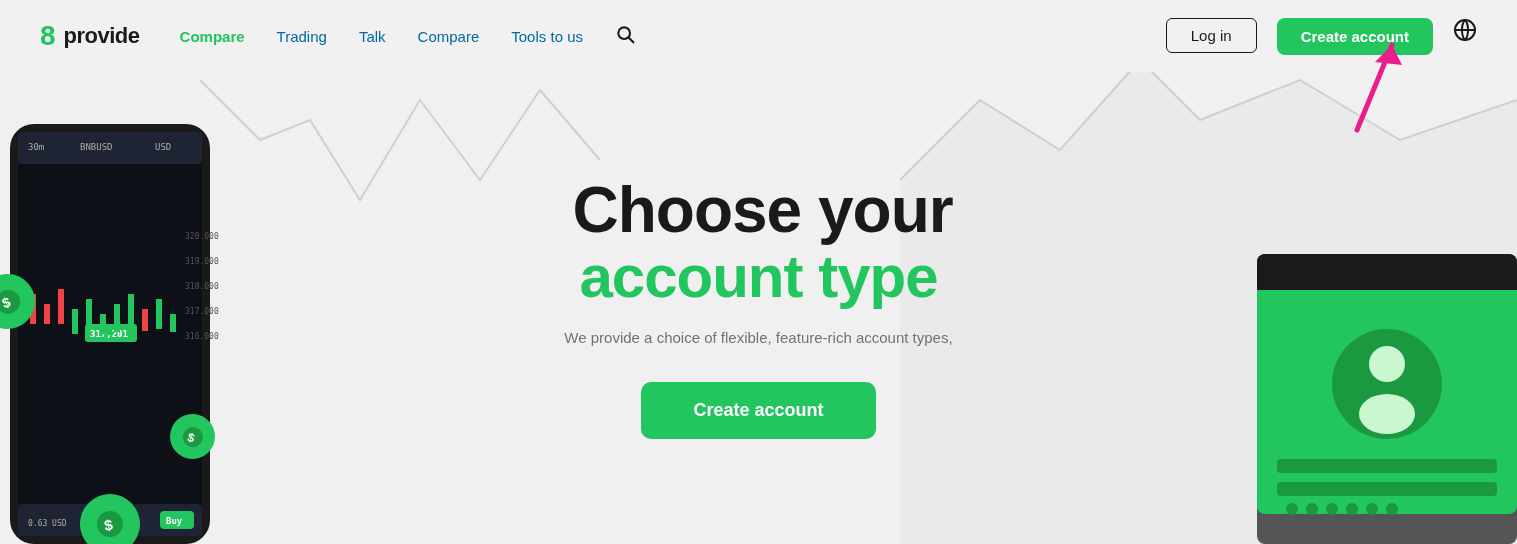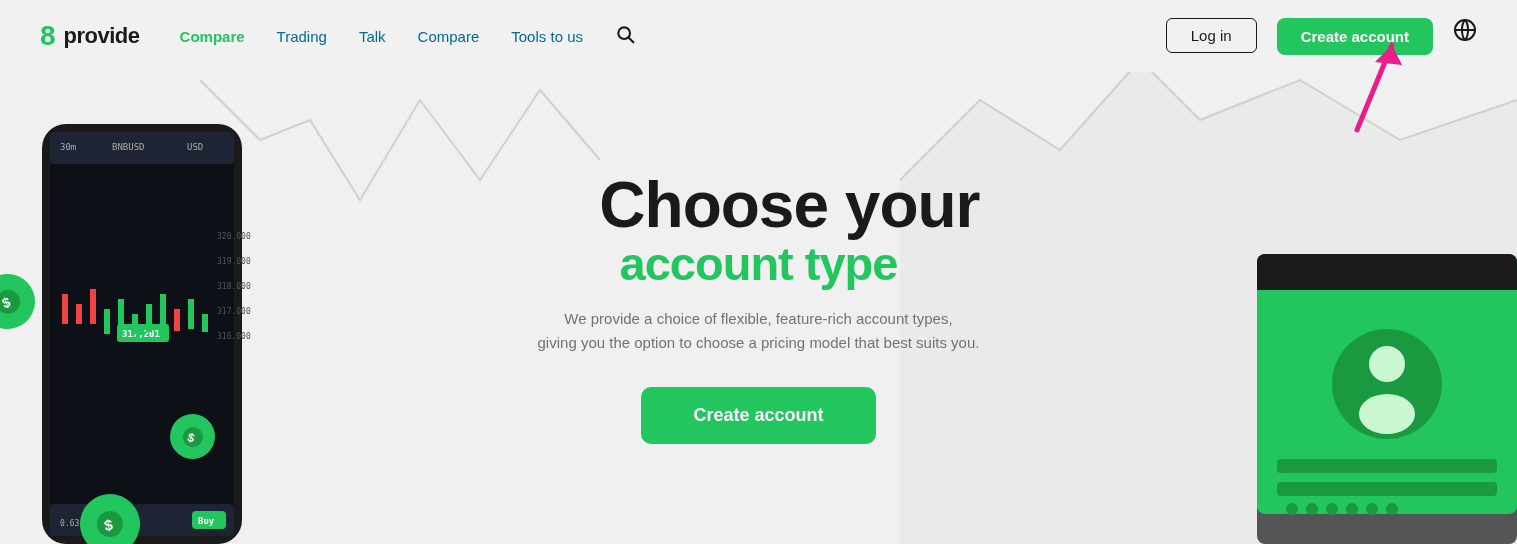--- a/index.html
+++ b/index.html
@@ -145,21 +145,21 @@
     .hero-title-dark {
       font-size: 64px;
       font-weight: 900;
       color: #1a1a1a;
       line-height: 1.05;
       letter-spacing: -1px;
       text-align: right;
     }
 
     .hero-title-green {
-      font-size: 47px;
+      font-size: 60px;
       font-weight: 900;
       color: #22c55e;
       line-height: 1.05;
       letter-spacing: -1px;
     }
 
     .hero-subtitle {
       margin-top: 18px;
       font-size: 15px;
       color: #737373;
@@ -180,21 +180,20 @@
     }
 
     
     .phone-mockup {
       position: absolute;
       left: 0;
       bottom: 0;
       width: 220px;
       height: 430px;
       z-index: 8;
-      padding-left: 32px;
     }
 
     
     .card-mockup {
       position: absolute;
       right: 0;
       bottom: 0;
       width: 260px;
       height: 290px;
       z-index: 8;
@@ -318,21 +317,20 @@
           <text x="10" y="22" fill="#fff" font-size="15" font-weight="bold">$</text>
         </svg>
     </div>
   </div>
 
   <div class="hero-content">
     <div class="hero-title-dark">Choose your</div>
     <div class="hero-title-green">account type</div>
     <p class="hero-subtitle">
       <span>We provide a choice of flexible, feature-rich account types,</span><br>
-      <span>giving you the option to choose a pricing model that best suits you.</span>
     </p>
     <button class="btn-hero">Create account</button>
   </div>
 
   <div class="card-mockup">
     <svg width="260" height="290" viewBox="0 0 260 290" xmlns="http://www.w3.org/2000/svg">
 
       <rect x="0" y="0" width="260" height="290" rx="8" ry="8" fill="#555"></rect>
 
       <rect x="0" y="0" width="260" height="260" rx="8" ry="8" fill="#22c55e"></rect>

